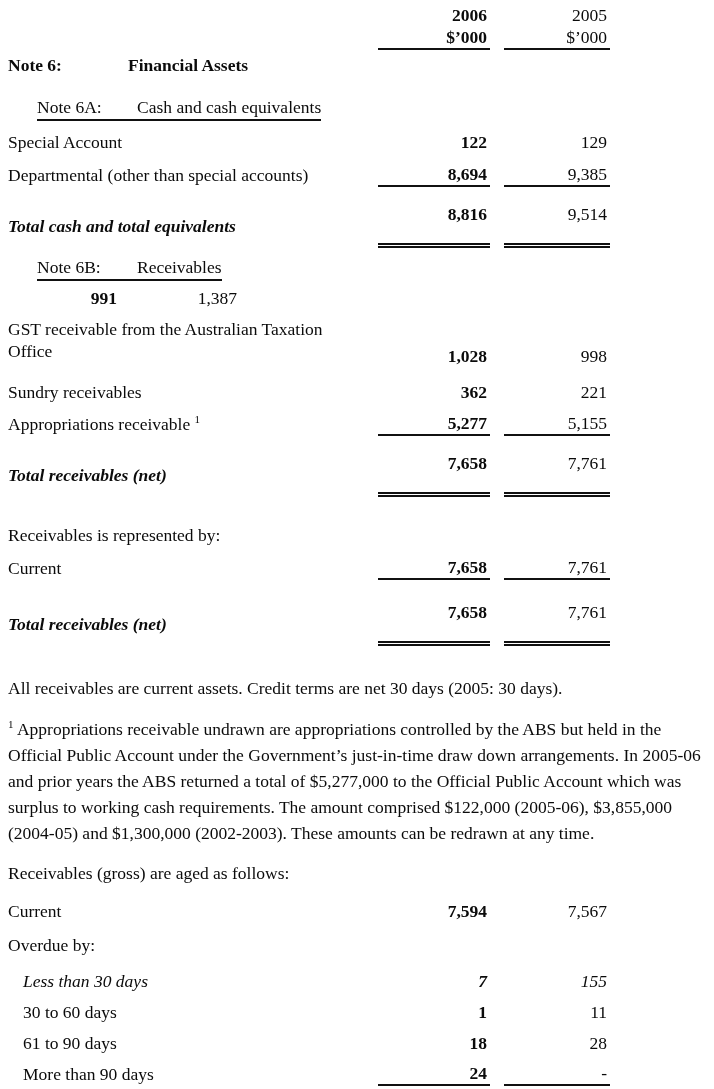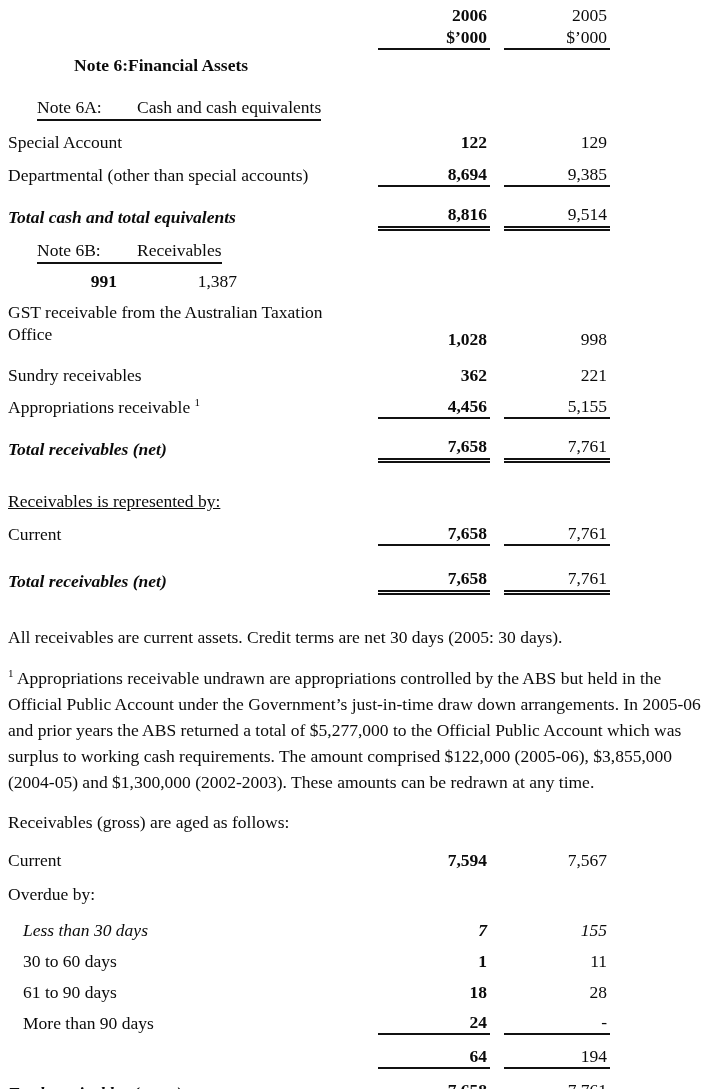--- a/index.html
+++ b/index.html
@@ -14,26 +14,26 @@
   .page { padding: 4px 0 0 8px; width: 714px; }
 
   
   .row { display: flex; align-items: center; }
   .lbl { flex: 1; line-height: 22px; }
   .v  { text-align: right; line-height: 22px; white-space: nowrap; }
   .v1 { width: 112px; padding-right: 3px; }
   .v2 { width: 106px; margin-left: 14px; margin-right: 104px; padding-right: 3px; }
   .b  { font-weight: bold; }
   .u  { border-bottom: 2px solid #111; }
-  .uu { border-bottom: 5px double #111; padding-bottom: 1px; }
+  .uu { border-bottom: 5px double #111; padding-bottom: 18px; }
   .total-label { font-weight: bold; font-style: italic; }
   .indent { padding-left: 15px; }
 
   .heading-bold { font-weight: bold; line-height: 22px; }
-  .heading-bold .hlabel { display: inline-block; width: 120px; text-align: right; }
+  .heading-bold .hlabel { display: inline-block; width: 120px; }
   .uheading { line-height: 22px; }
   .uheading .uwrap { display: inline-block; border-bottom: 2px solid #111; padding-bottom: 1px; margin-left: 29px; }
   .uheading .hlabel2 { display: inline-block; width: 100px; }
 
   sup { font-size: 11px; line-height: 0; vertical-align: super; }
 
   .para { line-height: 25px; width: 702px; }
   .footnote-para { line-height: 26px; width: 702px; }
 
   
@@ -42,21 +42,21 @@
   .mt8  { margin-top: 8px; }
   .mt9  { margin-top: 9px; }
   .mt10 { margin-top: 10px; }
   .mt11 { margin-top: 11px; }
   .mt12 { margin-top: 12px; font-style: italic; }
   .mt14 { margin-top: 14px; }
   .mt15 { margin-top: 15px; }
   .mt16 { margin-top: 16px; }
   .mt20 { margin-top: 20px; }
   .mt21 { margin-top: 21px; }
-  .mt26 { margin-top: 26px; text-decoration: underline; }
+  .mt26 { margin-top: 26px; }
   .mt30 { margin-top: 30px; }
 
   .gst-row { align-items: flex-end; }
   .gst-row .lbl { padding-bottom: 5px; }
 </style>
 </head>
 <body>
 
 <div class="page">
 
@@ -111,21 +111,21 @@
     <div class="v v1 b">1,028</div>
     <div class="v v2">998</div>
   </div>
   <div class="row mt14">
     <div class="lbl">Sundry receivables</div>
     <div class="v v1 b">362</div>
     <div class="v v2">221</div>
   </div>
   <div class="row mt9">
     <div class="lbl"><span>Appropriations receivable</span> <sup>1</sup></div>
-    <div class="v v1 b u">4,456</div>
+    <div class="v v1 b u">5,277</div>
     <div class="v v2 u">5,155</div>
   </div>
   <div class="row mt16">
     <div class="lbl total-label">Total receivables (net)</div>
     <div class="v v1 b uu">7,658</div>
     <div class="v v2 uu">7,761</div>
   </div>
 
   <div class="para mt26">Receivables is represented by:</div>
   <div class="row mt8">

